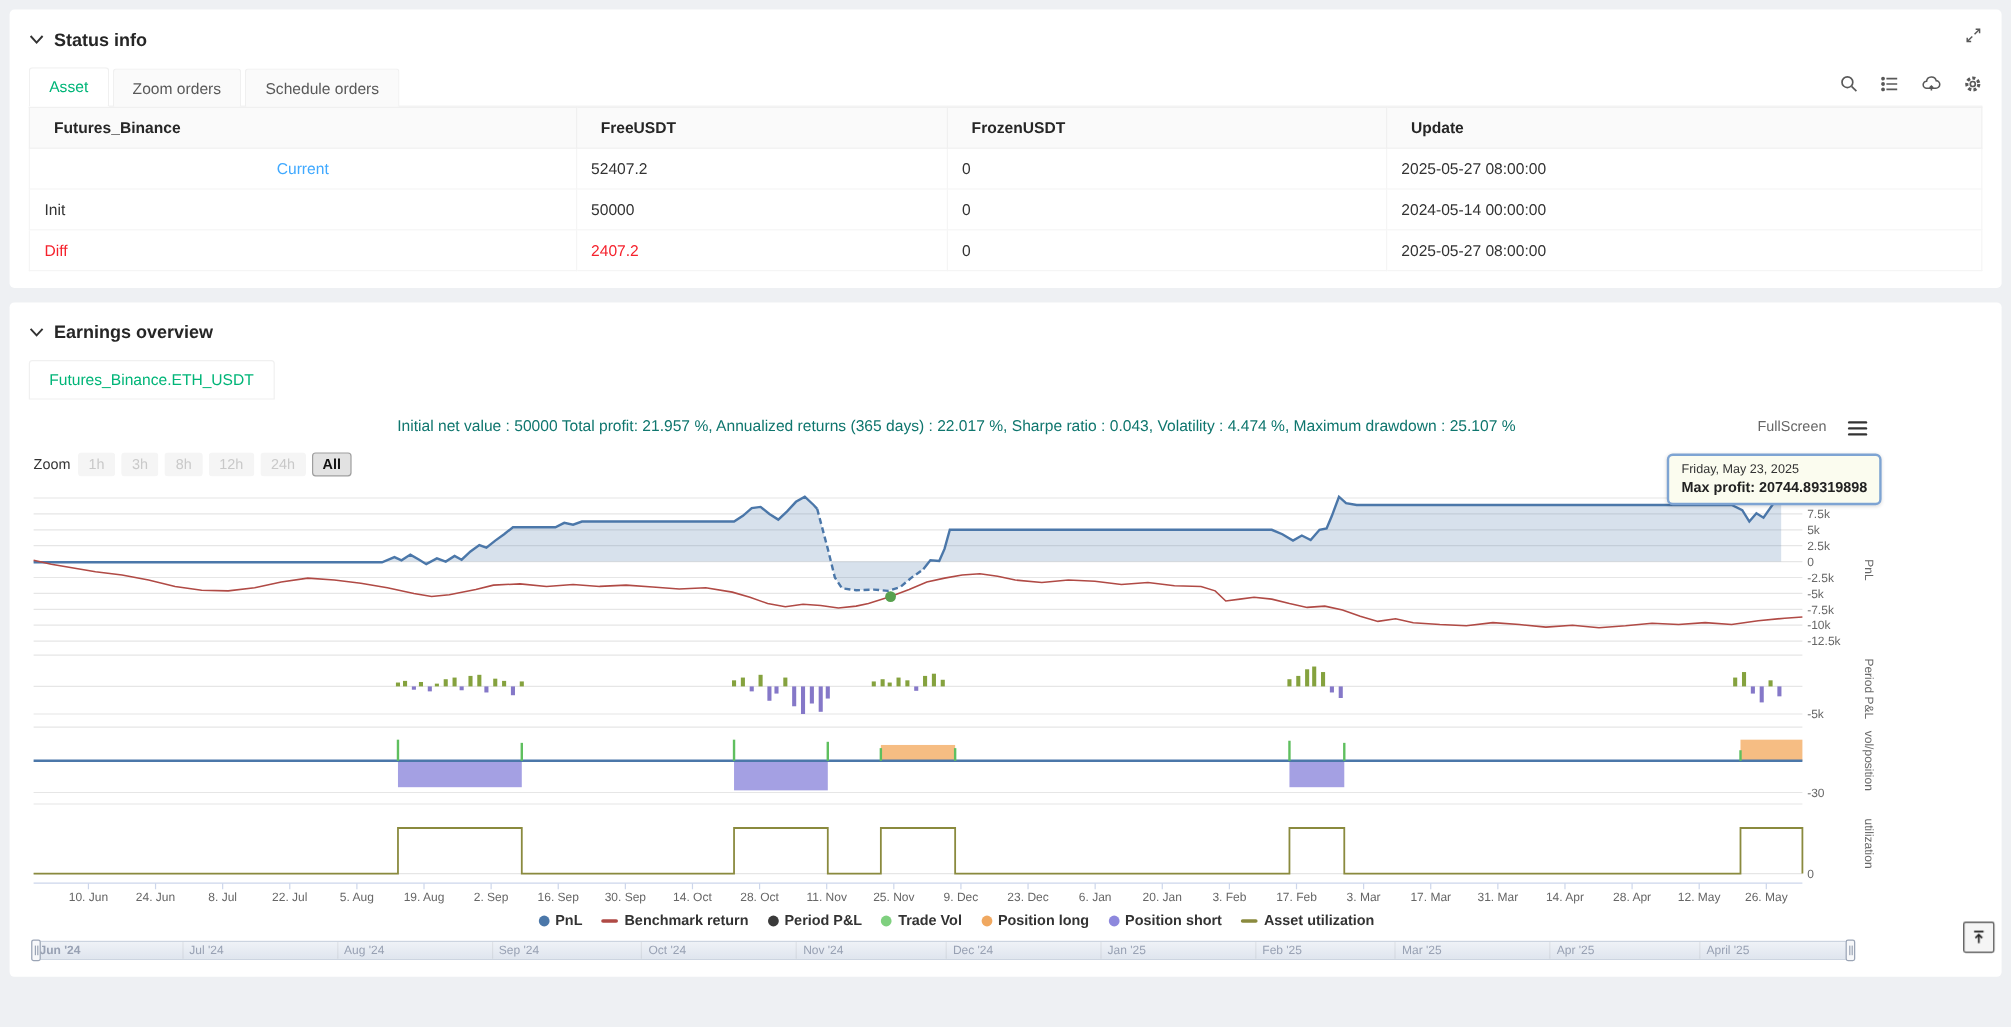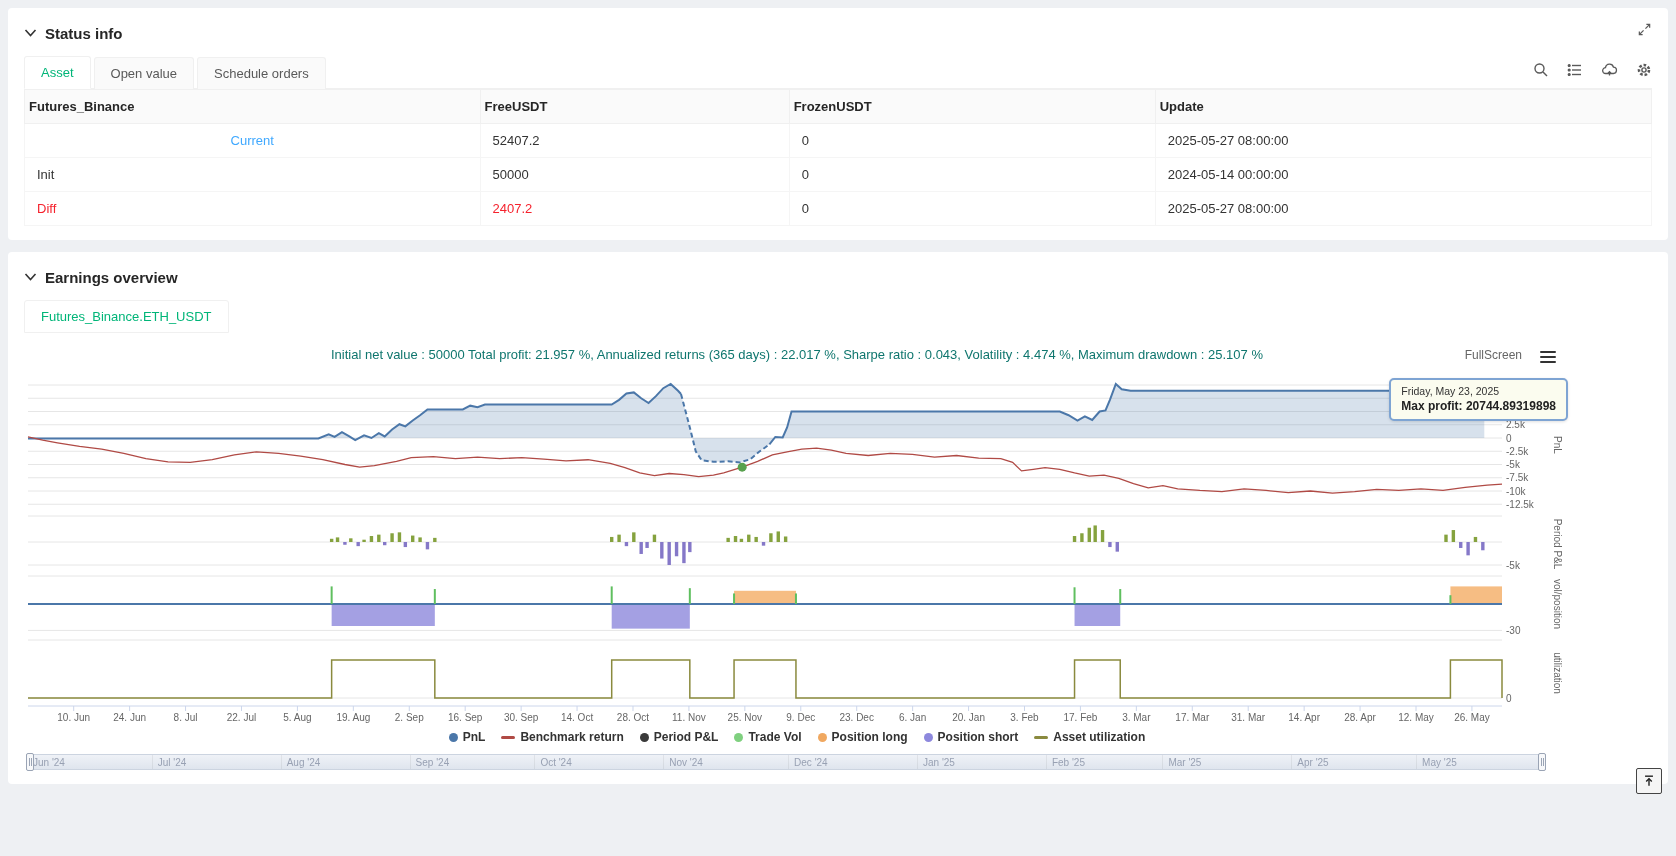--- a/index.html
+++ b/index.html
@@ -24,21 +24,21 @@
     background:#fafafa; border:1px solid #f0f0f0; border-bottom:none;
     border-radius:3px 3px 0 0; margin-right:3px; margin-bottom:-1px;
   }
   .tab.active { background:#fff; color:#00b578; border-bottom:1px solid #fff; }
   .tab-spacer { flex:1; }
   .tab-icons { display:flex; align-items:center; gap:18px; padding-bottom:10px; color:#595959; }
   .icon-btn { cursor:pointer; display:flex; align-items:center; }
 
   
   table { width:100%; border-collapse:collapse; font-size:13px; margin-top:0; }
-  th { background:#fafafa; font-weight:700; color:#262626; text-align:left; padding:9px 4px; border:1px solid #f0f0f0; }
+  th { background:#fafafa; font-weight:700; color:#262626; text-align:left; padding:9px 20px; border:1px solid #f0f0f0; }
   td { padding:9px 12px; border:1px solid #f5f5f5; border-top:none; color:#333; }
   td.link { color:#40a9ff; cursor:pointer;text-align:center; }
   td.red { color:#f5222d; }
 
   
   .chart-wrap { width:1546px; position:relative; margin-top:4px; }
   .stats-row { position:relative; height:24px; margin-top:12px; }
   .stats-text { text-align:center; font-size:13px; color:#0f766e; padding-top:3px; }
   .fullscreen-label { position:absolute; right:48px; top:4px; font-size:12px; color:#666; cursor:pointer; }
   .chart-menu { position:absolute; right:14px; top:4px; width:16px; cursor:pointer; }
@@ -100,21 +100,21 @@
     <svg width="15" height="15" viewBox="0 0 16 16" fill="none" stroke="#595959" stroke-width="1.3">
       <path d="M10 2.5h3.5V6"></path>
         <path d="M13.5 2.5 9 7"></path>
         <path d="M6 13.5H2.5V10"></path>
         <path d="M2.5 13.5 7 9"></path>
     </svg>
   </span>
 
   <div class="tabbar">
     <div class="tab active">Asset</div>
-    <div class="tab">Open value</div>
+    <div class="tab">Zoom orders</div>
     <div class="tab">Schedule orders</div>
     <div class="tab-spacer"></div>
     <div class="tab-icons">
       <span class="icon-btn">
         <svg width="16" height="16" viewBox="0 0 16 16" fill="none" stroke="#595959" stroke-width="1.4">
             <circle cx="6.5" cy="6.5" r="4.5"></circle>
             <line x1="10" y1="10" x2="14" y2="14"></line>
           </svg>
       </span>
       <span class="icon-btn">
@@ -199,20 +199,31 @@
     <div class="stats-row">
       <div class="stats-text">Initial net value : 50000 Total profit: 21.957 %, Annualized returns (365 days) : 22.017 %, Sharpe ratio : 0.043, Volatility : 4.474 %, Maximum drawdown : 25.107 %</div>
       <div class="fullscreen-label">FullScreen</div>
       <div class="chart-menu">
           <span></span>
           <span></span>
           <span></span>
         </div>
     </div>
 
+    <div class="zoom-row">
+      <span>Zoom</span>
+      <span id="zoom-buttons" style="display:flex; gap:5px;">
+          <span class="zoom-btn">1h</span>
+          <span class="zoom-btn">3h</span>
+          <span class="zoom-btn">8h</span>
+          <span class="zoom-btn">12h</span>
+          <span class="zoom-btn">24h</span>
+          <span class="zoom-btn active">All</span>
+        </span>
+    </div>
 
     <div class="chart-tooltip">
       <div class="tt-date">Friday, May 23, 2025</div>
       <div class="tt-val">Max profit: 20744.89319898</div>
     </div>
 
     <svg id="chart-svg" class="chart" width="1546" height="360">
         <line x1="4" y1="17" x2="1478" y2="17" stroke="#e6e6e6" stroke-width="1"></line>
         <text x="1482" y="20.5" font-size="10" fill="#666666">10k</text>
         <line x1="4" y1="30.25" x2="1478" y2="30.25" stroke="#e6e6e6" stroke-width="1"></line>
@@ -401,21 +412,21 @@
           <span>Position short</span>
         </span>
         <span class="legend-item">
           <span class="lg-line" style="background: rgb(138, 138, 62);"></span>
           <span>Asset utilization</span>
         </span>
       </div>
 
     <div class="navigator" id="navigator">
         <span class="nav-tick" style="left: 0%;"></span>
-        <span class="nav-label" style="left: calc(0% + 6px);">Jun '24</span>
+        <span class="nav-label" style="left: calc(0% + 6px); font-weight: bold;">Jun '24</span>
         <span class="nav-tick" style="left: 8.21918%;"></span>
         <span class="nav-label" style="left: calc(8.21918% + 6px);">Jul '24</span>
         <span class="nav-tick" style="left: 16.7123%;"></span>
         <span class="nav-label" style="left: calc(16.7123% + 6px);">Aug '24</span>
         <span class="nav-tick" style="left: 25.2055%;"></span>
         <span class="nav-label" style="left: calc(25.2055% + 6px);">Sep '24</span>
         <span class="nav-tick" style="left: 33.4247%;"></span>
         <span class="nav-label" style="left: calc(33.4247% + 6px);">Oct '24</span>
         <span class="nav-tick" style="left: 41.9178%;"></span>
         <span class="nav-label" style="left: calc(41.9178% + 6px);">Nov '24</span>
@@ -423,21 +434,21 @@
         <span class="nav-label" style="left: calc(50.137% + 6px);">Dec '24</span>
         <span class="nav-tick" style="left: 58.6301%;"></span>
         <span class="nav-label" style="left: calc(58.6301% + 6px);">Jan '25</span>
         <span class="nav-tick" style="left: 67.1233%;"></span>
         <span class="nav-label" style="left: calc(67.1233% + 6px);">Feb '25</span>
         <span class="nav-tick" style="left: 74.7945%;"></span>
         <span class="nav-label" style="left: calc(74.7945% + 6px);">Mar '25</span>
         <span class="nav-tick" style="left: 83.2877%;"></span>
         <span class="nav-label" style="left: calc(83.2877% + 6px);">Apr '25</span>
         <span class="nav-tick" style="left: 91.5068%;"></span>
-        <span class="nav-label" style="left: calc(91.5068% + 6px);">May '25</span>
+        <span class="nav-label" style="left: calc(91.5068% + 6px);">April '25</span>
         <span class="nav-handle" style="left: -1px;">
           <i></i>
           <i></i>
         </span>
         <span class="nav-handle" style="right: -1px;">
           <i></i>
           <i></i>
         </span>
       </div>
   </div>

